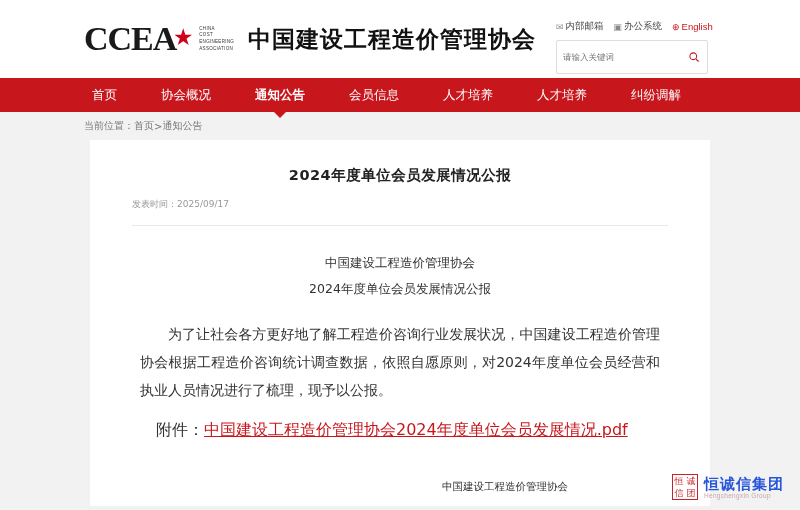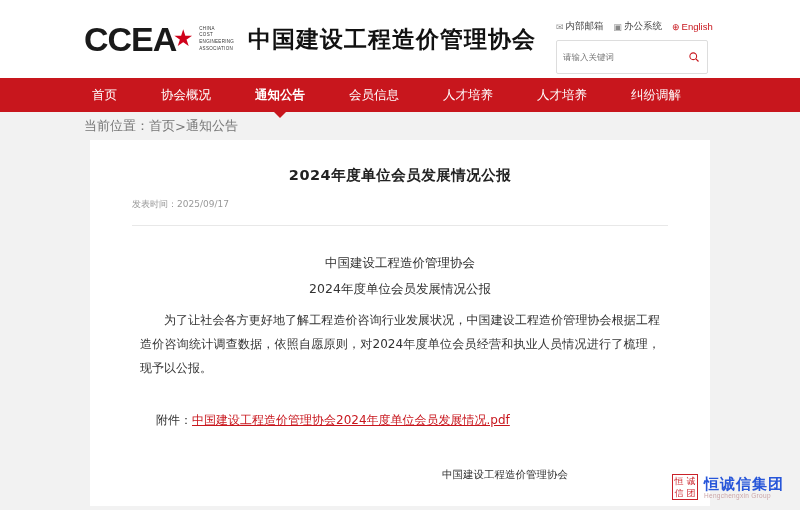--- a/index.html
+++ b/index.html
@@ -15,21 +15,21 @@
   .header {
     background: #ffffff;
     height: 78px;
     display: flex;
     align-items: center;
     padding: 0 0 0 84px;
     position: relative;
   }
   .logo-block { display: flex; align-items: center; }
   .logo-mark {
-    font-family: Liberation Sans, sans-serif;
+    font-family: Liberation Serif, serif;
     font-weight: bold;
     font-size: 34px;
     letter-spacing: -1px;
     color: #1a1a1a;
     line-height: 1;
     position: relative;
   }
   .logo-star {
     color: #d0021b;
     font-size: 20px;
@@ -126,21 +126,21 @@
     border-right: 7px solid transparent;
     border-top: 7px solid #c8161d;
   }
 
   
   .crumb {
     height: 28px;
     display: flex;
     align-items: center;
     padding-left: 84px;
-    font-size: 13px;
+    font-size: 10px;
     color: #777;
     font-family: "DejaVu Sans", sans-serif;
     background: #f2f2f2;
   }
   .crumb a { color: #777; text-decoration: none; }
 
   
   .article {
     background: #fff;
     margin: 0 90px;
@@ -167,31 +167,31 @@
     margin: 14px 0 0 0;
   }
   .body-center {
     text-align: center;
     font-size: 12.5px;
     color: #333;
     line-height: 2.1;
     margin-top: 24px;
   }
   .body-para {
-    font-size: 12px;
+    font-size: 14px;
     color: #333;
     line-height: 2.0;
-    margin-top: 5px;
+    margin-top: 17px;
     text-align: justify;
     text-indent: 2em;
     padding: 0 8px;
   }
   .attach {
-    margin-top: 32px;
-    font-size: 12px;
+    margin-top: 16px;
+    font-size: 16px;
     color: #333;
     padding-left: 24px;
   }
   .attach a {
     color: #c8161d;
     text-decoration: underline;
   }
   .sign {
     margin-top: 34px;
     text-align: right;

